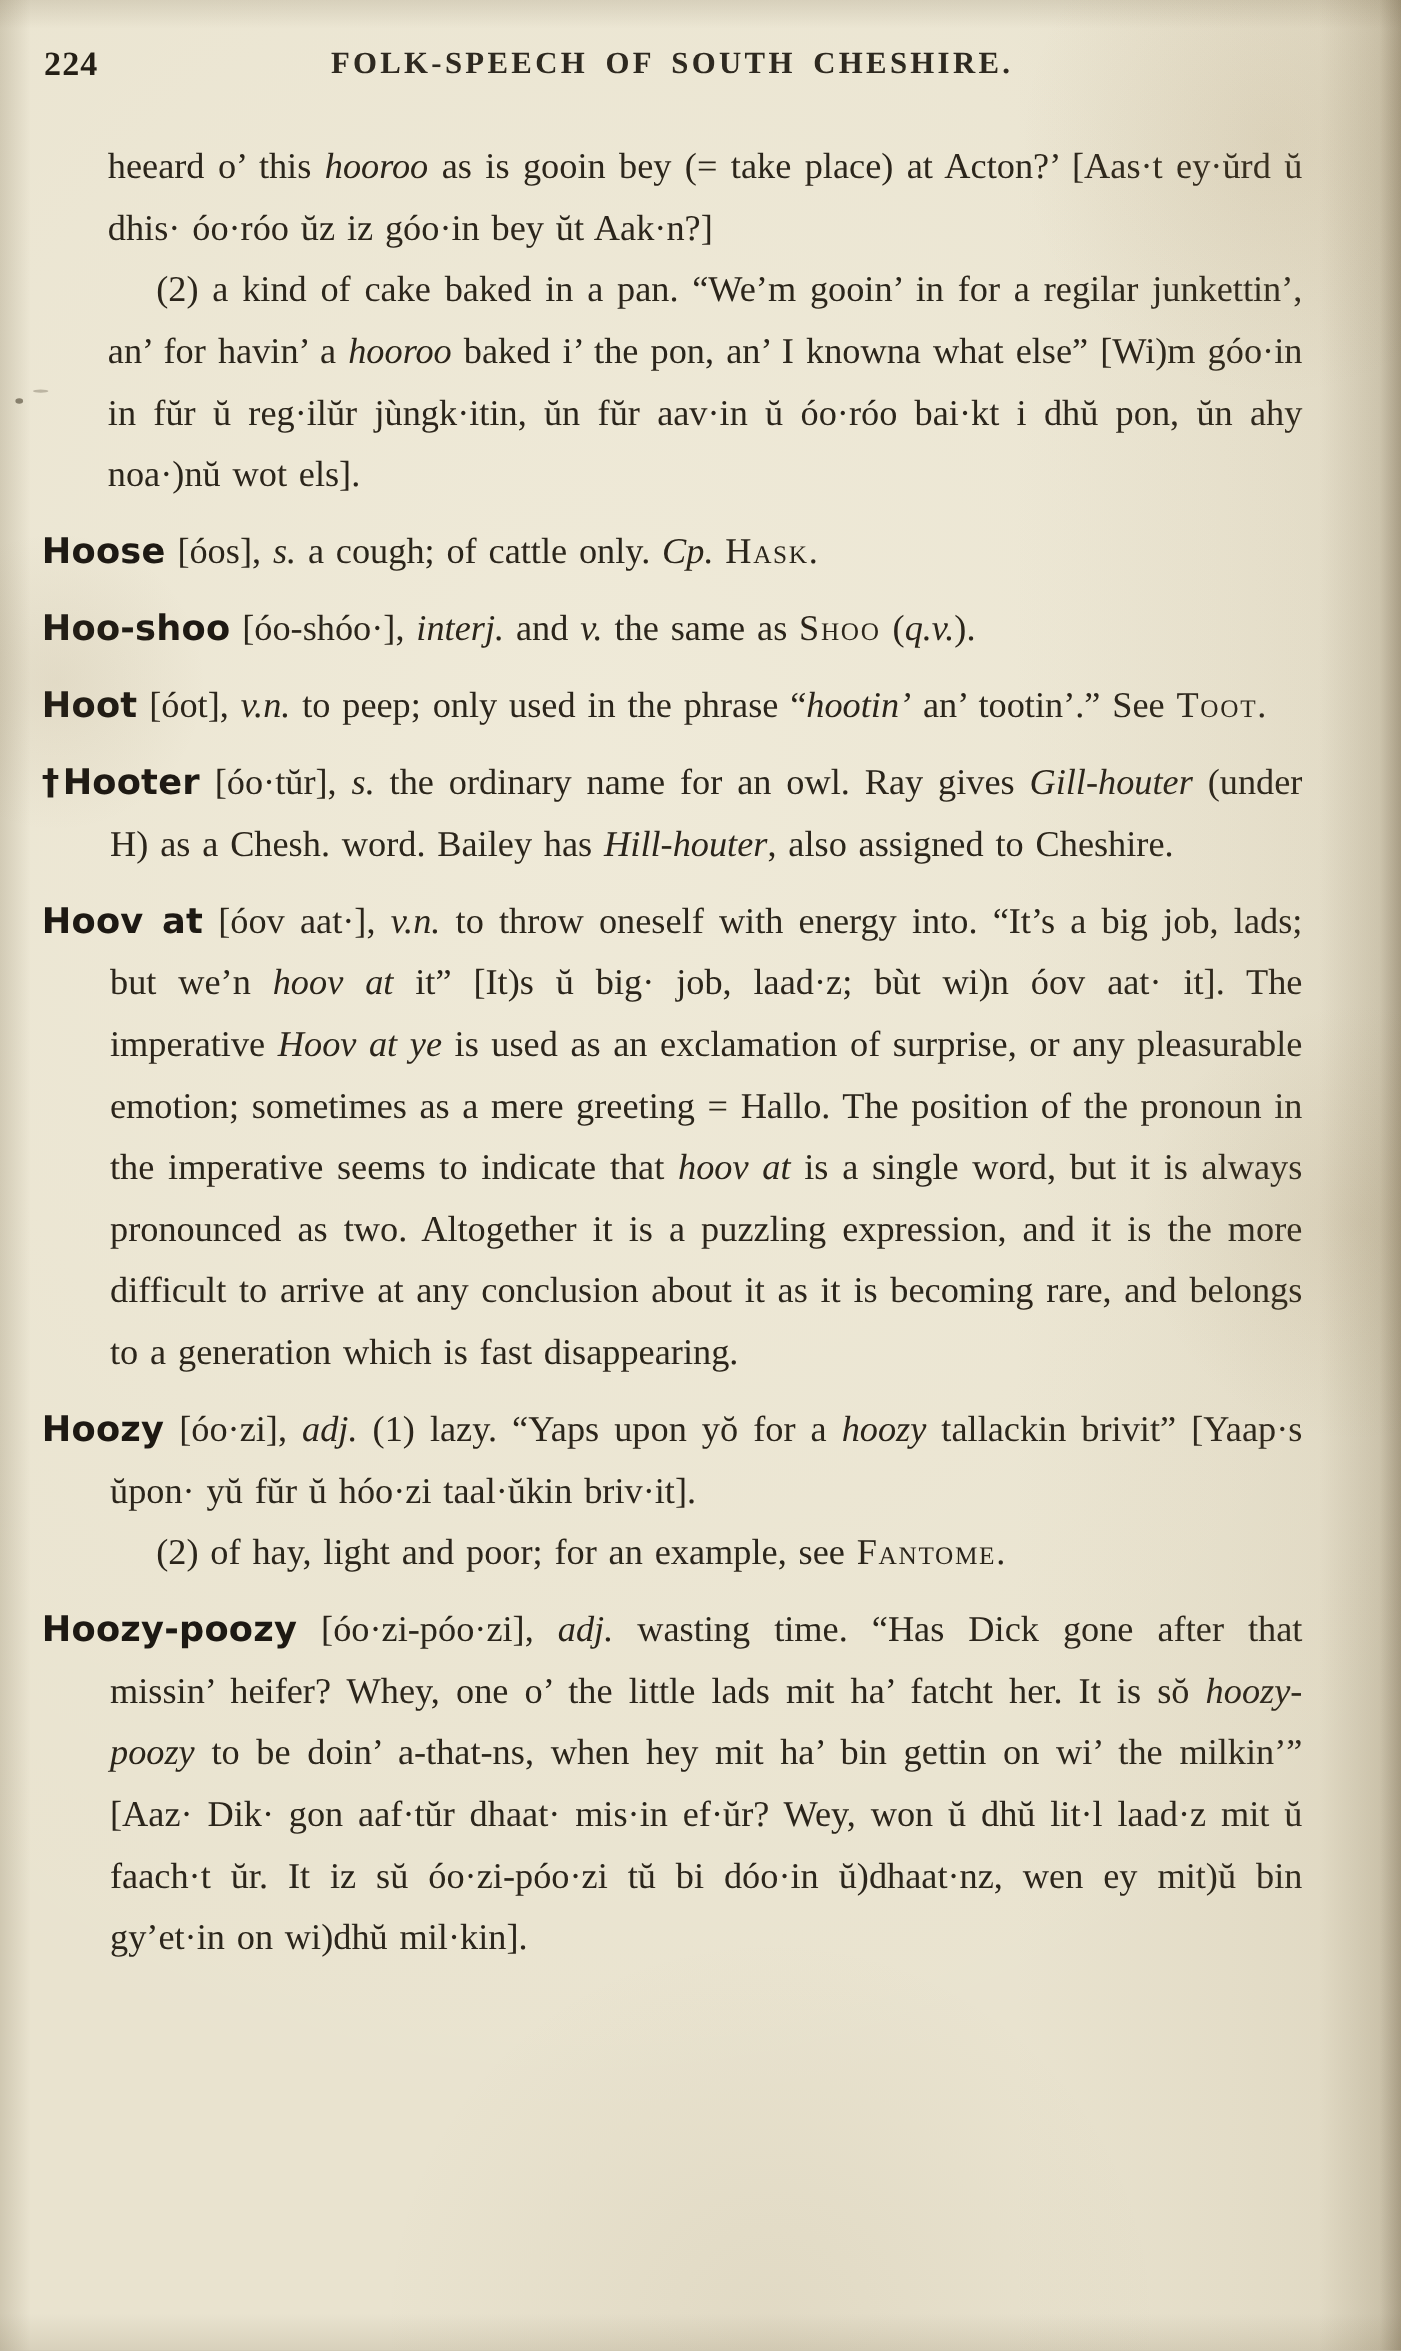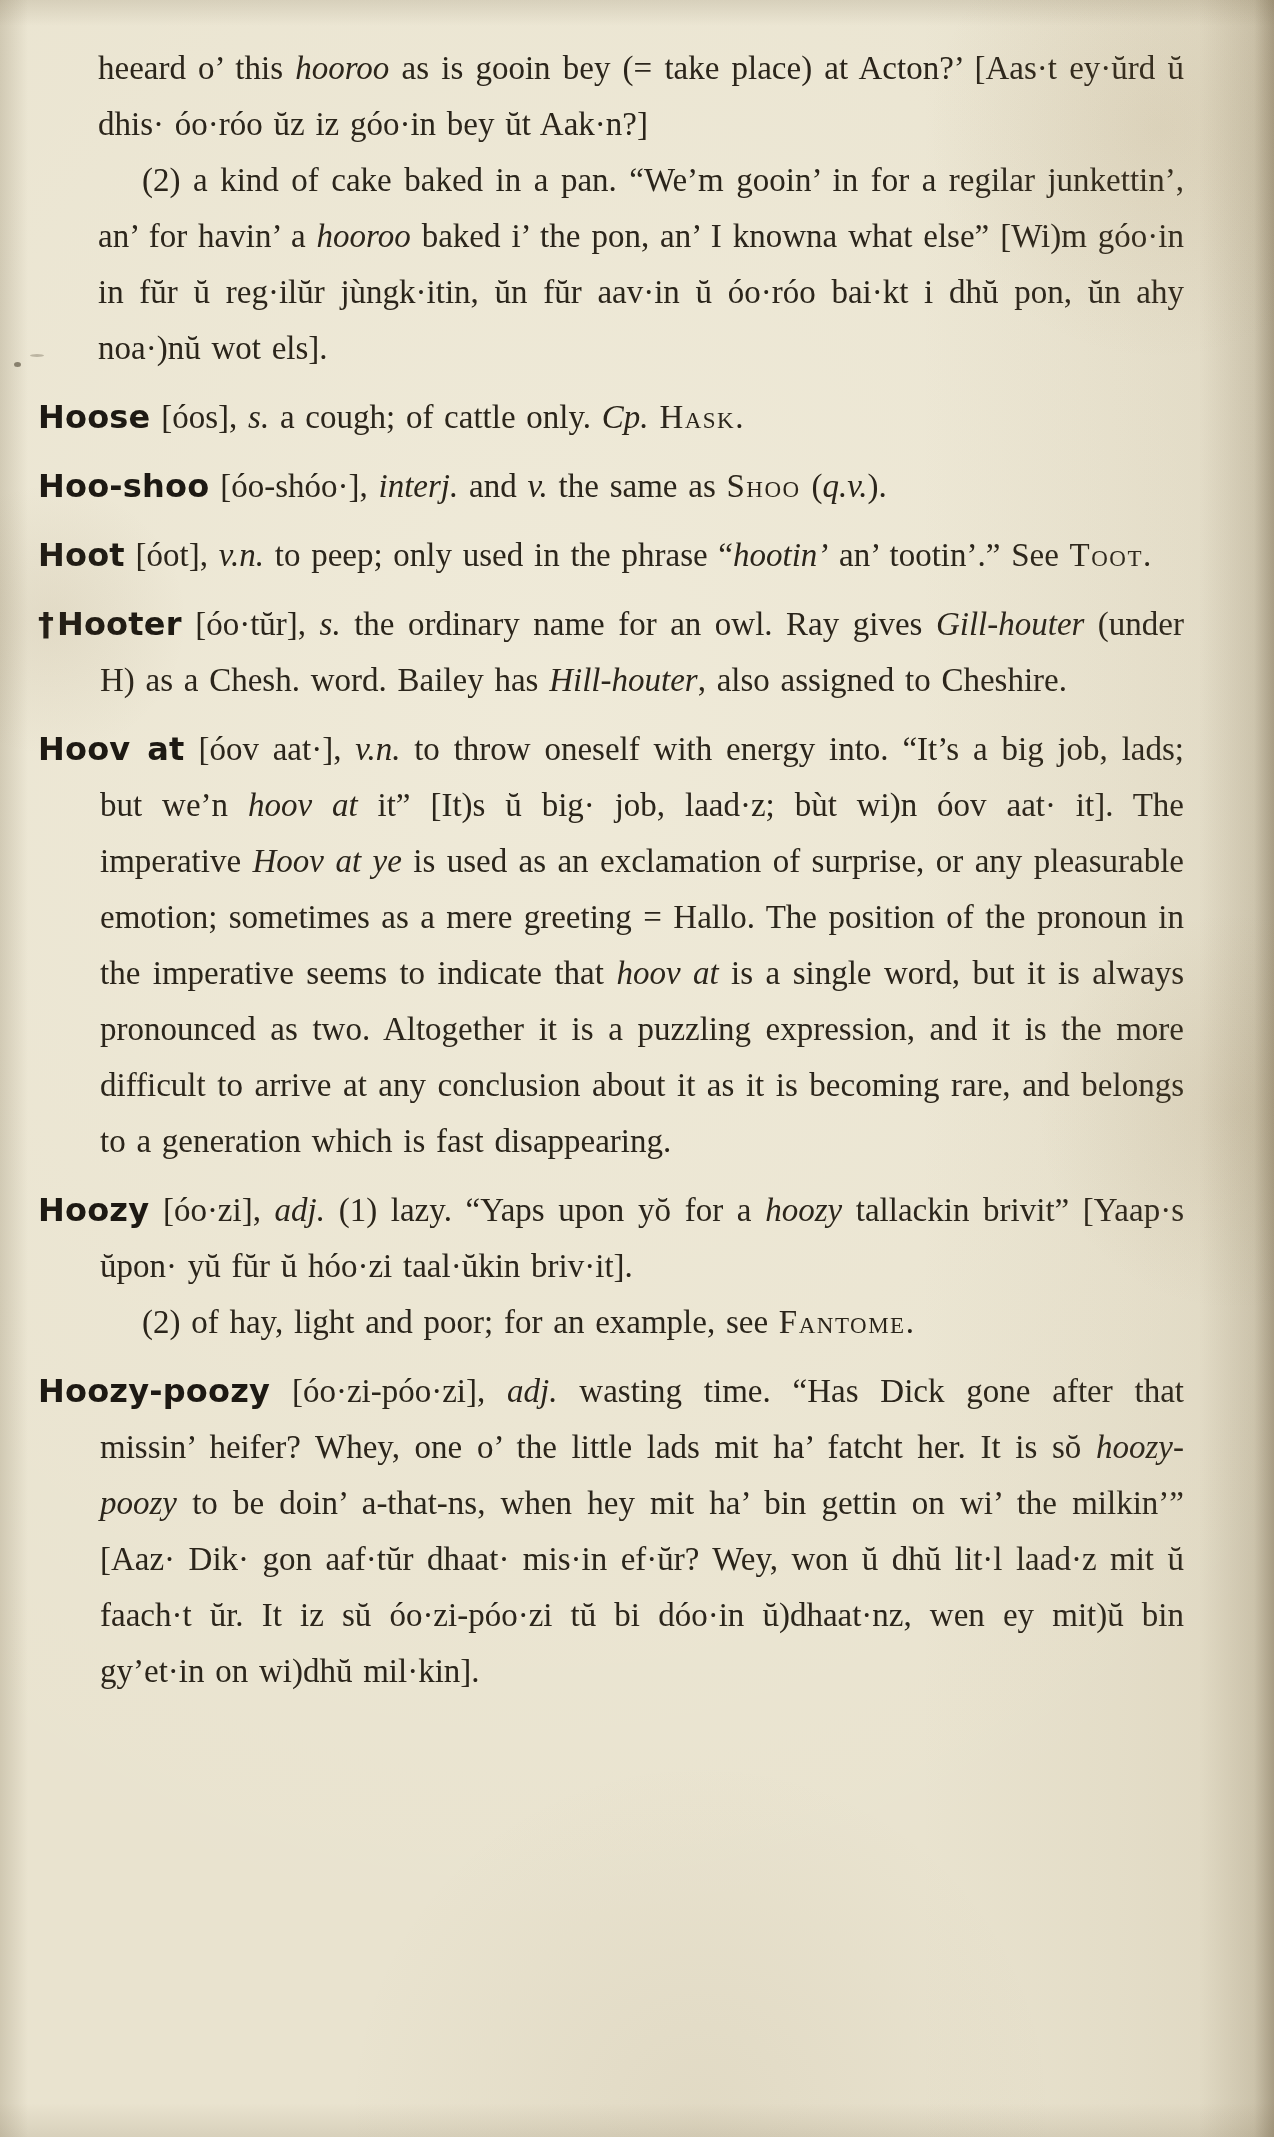--- a/index.html
+++ b/index.html
@@ -72,20 +72,24 @@
   .sc { font-variant: small-caps; letter-spacing: 1.5px; }
 </style>
 </head>
 <body>
 
 <div class="page">
   <div class="stains"></div>
   <div class="speck speck-1"></div>
   <div class="speck speck-2"></div>
 
+  <header class="running-head">
+    <span class="pageno">224</span>
+    <span class="title">FOLK-SPEECH OF SOUTH CHESHIRE.</span>
+  </header>
 
   <main class="text-block">
       <p class="plain"><span>heeard o’ this </span><span class="i">hooroo</span><span> as is gooin bey (= take place) at Acton?’ [Aas·t ey·ŭrd ŭ dhis· óo·róo ŭz iz góo·in bey ŭt Aak·n?]</span></p>
       <p class="sub"><span>(2) a kind of cake baked in a pan. “We’m gooin’ in for a regilar junkettin’, an’ for havin’ a </span><span class="i">hooroo</span><span> baked i’ the pon, an’ I knowna what else” [Wi)m góo·in in fŭr ŭ reg·ilŭr jùngk·itin, ŭn fŭr aav·in ŭ óo·róo bai·kt i dhŭ pon, ŭn ahy noa·)nŭ wot els].</span></p>
       <p class="entry"><span class="h">Hoose</span><span> [óos], </span><span class="i">s.</span><span> a cough; of cattle only. </span><span class="i">Cp.</span><span> </span><span class="sc">Hask</span><span>.</span></p>
       <p class="entry"><span class="h">Hoo-shoo</span><span> [óo-shóo·], </span><span class="i">interj.</span><span> and </span><span class="i">v.</span><span> the same as </span><span class="sc">Shoo</span><span> (</span><span class="i">q.v.</span><span>).</span></p>
       <p class="entry"><span class="h">Hoot</span><span> [óot], </span><span class="i">v.n.</span><span> to peep; only used in the phrase “</span><span class="i">hootin’</span><span> an’ tootin’.” See </span><span class="sc">Toot</span><span>.</span></p>
       <p class="entry"><span class="h">†Hooter</span><span> [óo·tŭr], </span><span class="i">s.</span><span> the ordinary name for an owl. Ray gives </span><span class="i">Gill-houter</span><span> (under H) as a Chesh. word. Bailey has </span><span class="i">Hill-houter</span><span>, also assigned to Cheshire.</span></p>
       <p class="entry"><span class="h">Hoov at</span><span> [óov aat·], </span><span class="i">v.n.</span><span> to throw oneself with energy into. “It’s a big job, lads; but we’n </span><span class="i">hoov at</span><span> it” [It)s ŭ big· job, laad·z; bùt wi)n óov aat· it]. The imperative </span><span class="i">Hoov at ye</span><span> is used as an exclamation of surprise, or any pleasurable emotion; sometimes as a mere greeting = Hallo. The position of the pronoun in the imperative seems to indicate that </span><span class="i">hoov at</span><span> is a single word, but it is always pronounced as two. Altogether it is a puzzling expression, and it is the more difficult to arrive at any conclusion about it as it is becoming rare, and belongs to a generation which is fast disappearing.</span></p>
       <p class="entry"><span class="h">Hoozy</span><span> [óo·zi], </span><span class="i">adj.</span><span> (1) lazy. “Yaps upon yŏ for a </span><span class="i">hoozy</span><span> tallackin brivit” [Yaap·s ŭpon· yŭ fŭr ŭ hóo·zi taal·ŭkin briv·it].</span></p>

